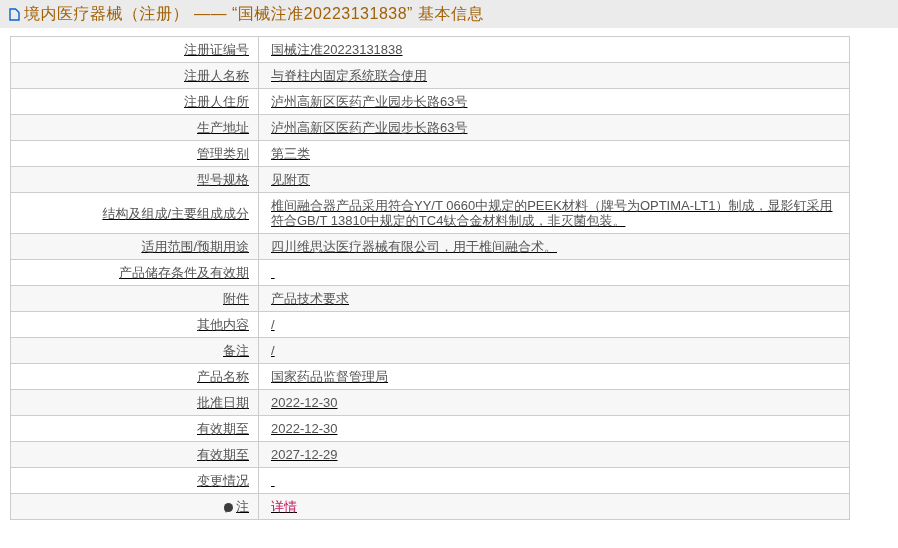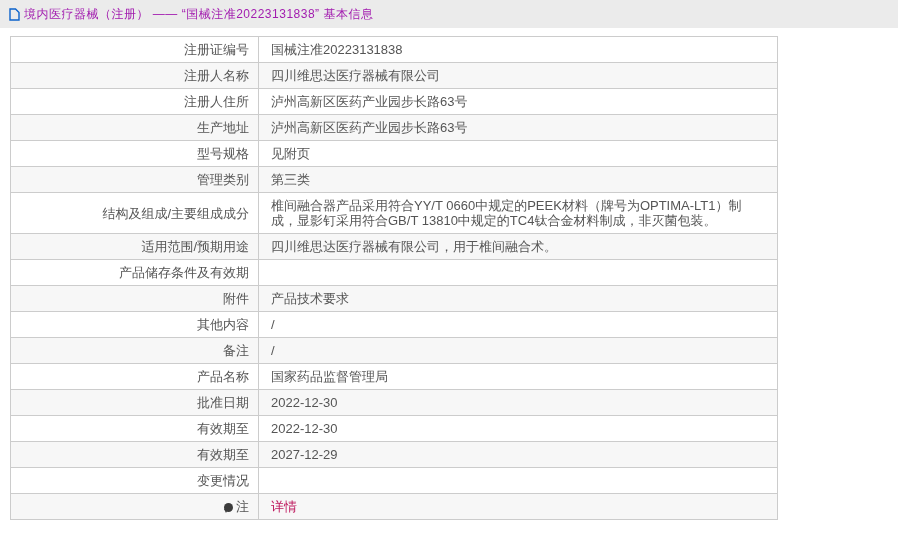--- a/index.html
+++ b/index.html
@@ -18,31 +18,32 @@
     align-items: center;
     padding: 0 9px;
     box-sizing: border-box;
   }
   .doc-icon {
     flex: none;
     display: inline-flex;
     margin-right: 4px;
   }
   .page-title {
-    font-size: 12px;
-    color: #a21caf;
+    font-size: 16px;
+    color: #a16207;
     white-space: nowrap;
     letter-spacing: 0.5px;
   }
   .reg-table {
     margin: 8px 10px 0 10px;
-    width: 768px;
+    width: 840px;
     border-collapse: collapse;
     table-layout: fixed;
     background: #ffffff;
+    text-decoration: underline;
   }
   .reg-table td {
     border: 1px solid #cccccc;
     padding: 5px 12px;
     font-size: 13px;
     line-height: 15px;
     color: #555555;
     vertical-align: middle;
     overflow-wrap: break-word;
   }
@@ -96,37 +97,37 @@
 </div>
 
 <table class="reg-table">
   <tbody>
       <tr>
         <td class="label-cell"><span>注册证编号</span></td>
         <td class="value-cell">国械注准20223131838</td>
       </tr>
       <tr>
         <td class="label-cell"><span>注册人名称</span></td>
-        <td class="value-cell">四川维思达医疗器械有限公司</td>
+        <td class="value-cell">与脊柱内固定系统联合使用</td>
       </tr>
       <tr>
         <td class="label-cell"><span>注册人住所</span></td>
         <td class="value-cell">泸州高新区医药产业园步长路63号</td>
       </tr>
       <tr>
         <td class="label-cell"><span>生产地址</span></td>
         <td class="value-cell">泸州高新区医药产业园步长路63号</td>
       </tr>
       <tr>
+        <td class="label-cell"><span>管理类别</span></td>
+        <td class="value-cell">第三类</td>
+      </tr>
+      <tr>
         <td class="label-cell"><span>型号规格</span></td>
         <td class="value-cell">见附页</td>
-      </tr>
-      <tr>
-        <td class="label-cell"><span>管理类别</span></td>
-        <td class="value-cell">第三类</td>
       </tr>
       <tr>
         <td class="label-cell"><span>结构及组成/主要组成成分</span></td>
         <td class="value-cell">椎间融合器产品采用符合YY/T 0660中规定的PEEK材料（牌号为OPTIMA-LT1）制成，显影钉采用符合GB/T 13810中规定的TC4钛合金材料制成，非灭菌包装。</td>
       </tr>
       <tr>
         <td class="label-cell"><span>适用范围/预期用途</span></td>
         <td class="value-cell">四川维思达医疗器械有限公司，用于椎间融合术。</td>
       </tr>
       <tr>

